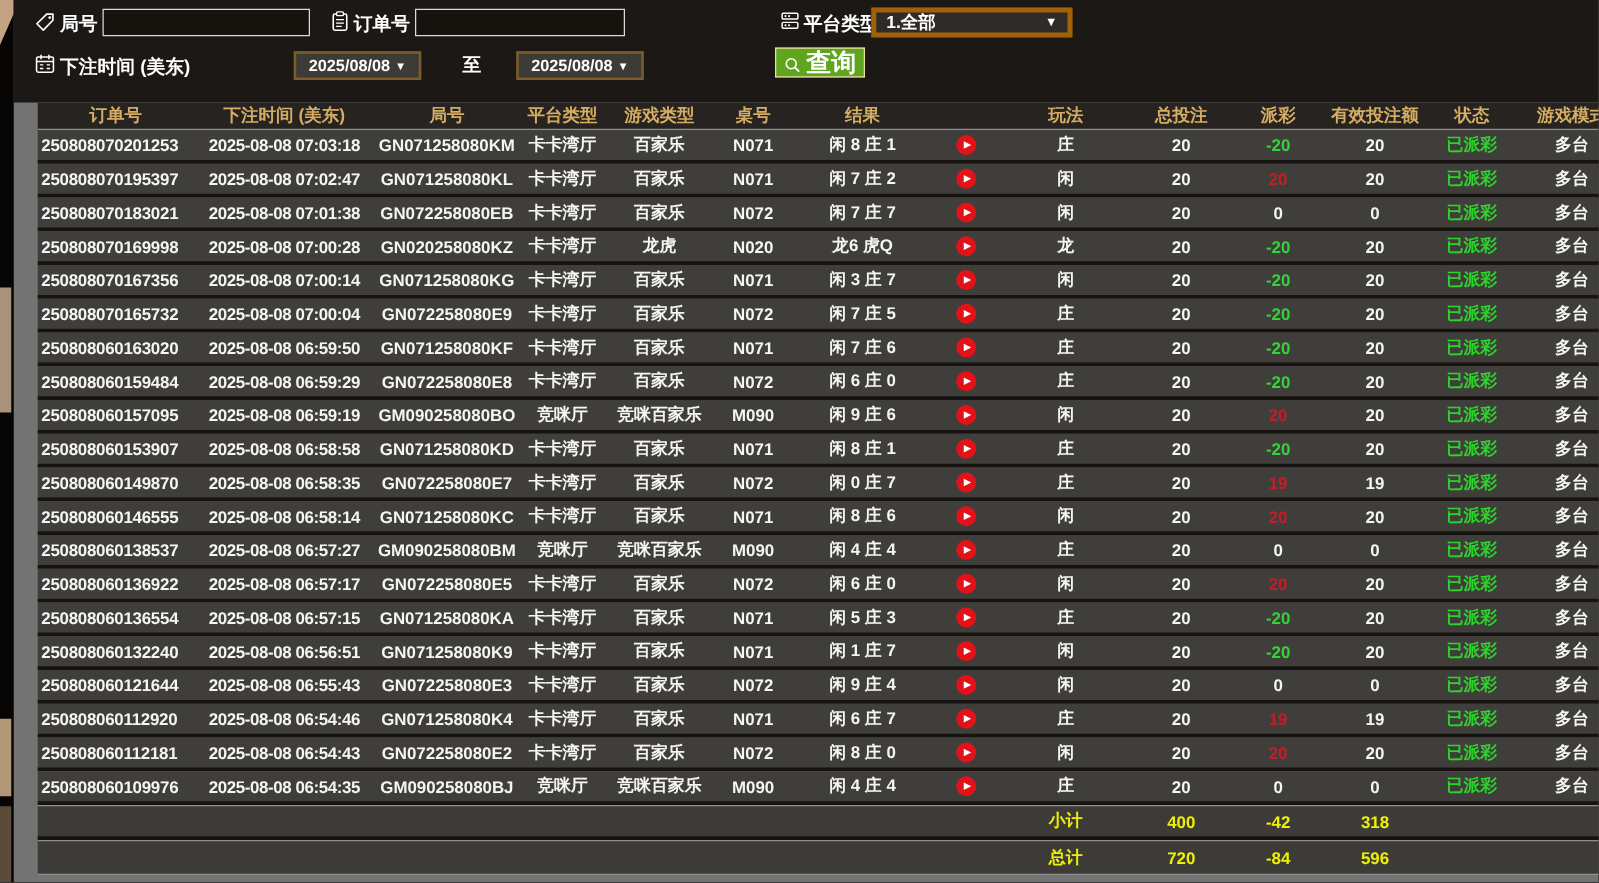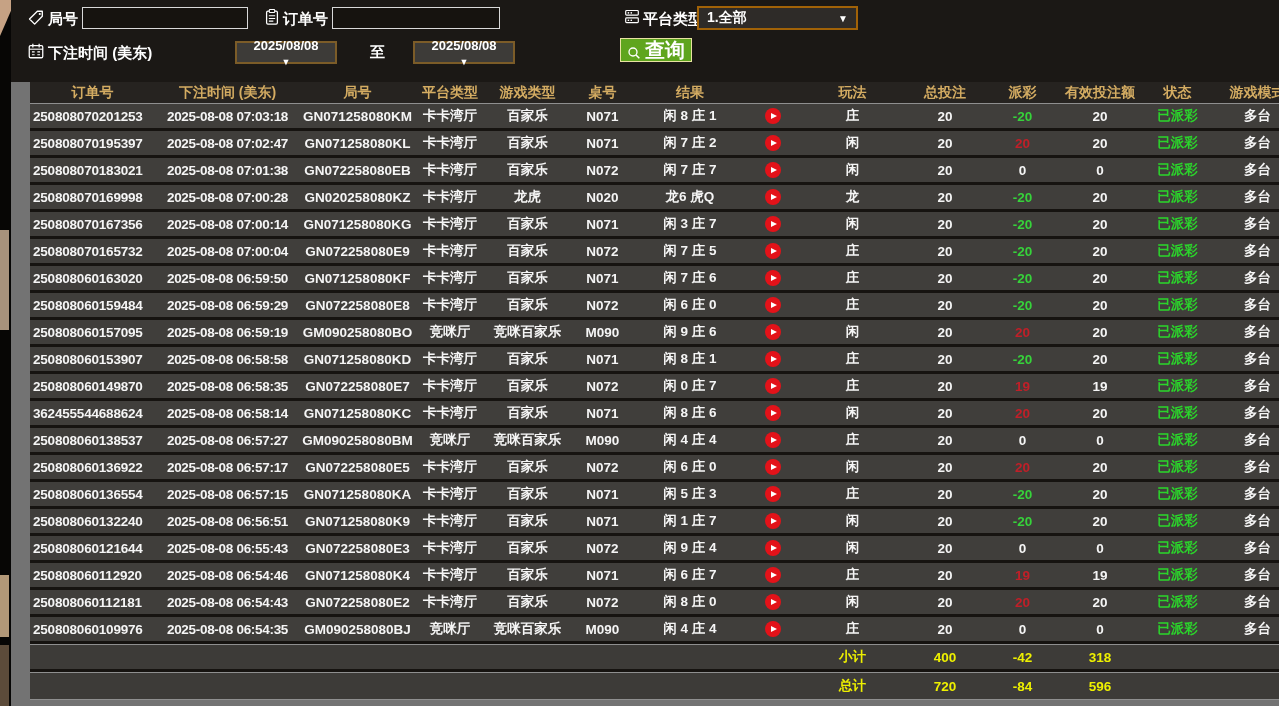--- a/index.html
+++ b/index.html
@@ -21,29 +21,29 @@
   
   .topbar { position:absolute; left:11px; top:0; right:0; height:82px; background:#1b1815; z-index:4; }
   .abs { position:absolute; }
   .flabel { color:#ffffff; font-weight:bold; font-size:15px; white-space:nowrap; }
   .ficon { width:18px; height:18px; display:inline-block; }
   .txt-input {
     background:#16130f; border:1px solid #d9d9d9; color:#fff;
     font-size:14px; padding:0 4px; outline:none;
   }
   .platform-select {
-    background:#2e2b28; border:2px solid #a16207; color:#fff;
+    background:#2e2b28; border:4px solid #a16207; color:#fff;
     font-size:14px; font-weight:bold; display:flex; align-items:center;
     padding:0 8px; cursor:pointer;
   }
   .platform-select .caret { margin-left:auto; font-size:10px; color:#fff; }
   .date-select {
     background:#3d3b38; border:2px solid #7c5c28; color:#fff;
     font-size:13px; font-weight:bold; display:flex; align-items:center; justify-content:center;
-    gap:4px; cursor:pointer; white-space:nowrap;flex-direction:column;
+    gap:4px; cursor:pointer; white-space:nowrap;
   }
   .date-select .caret { font-size:9px; }
   .query-btn {
     background:#5fa51e; border:1px solid #e9e2a2; color:#fff;
     font-size:20px; font-weight:bold; display:flex; align-items:center;
     padding:0 6px; gap:3px; cursor:pointer;
   }
 
   
   .table-wrap { position:absolute; left:30px; top:82px; width:1249px; height:624px; overflow:hidden; z-index:3; }
@@ -396,21 +396,21 @@
     </div>
     <div class="td">庄</div>
     <div class="td">20</div>
     <div class="td cell-payout pay-pos">19</div>
     <div class="td">19</div>
     <div class="td c-status">已派彩</div>
     <div class="td">多台</div>
   </div>
 
   <div class="cols tr">
-    <div class="td c-order">362455544688624</div>
+    <div class="td c-order">250808060146555</div>
     <div class="td c-time">2025-08-08 06:58:14</div>
     <div class="td">GN071258080KC</div>
     <div class="td">卡卡湾厅</div>
     <div class="td">百家乐</div>
     <div class="td">N071</div>
     <div class="td">闲 8 庄 6</div>
     <div class="td">
       <span class="play-btn">
               <span class="play-tri"></span>
             </span>

